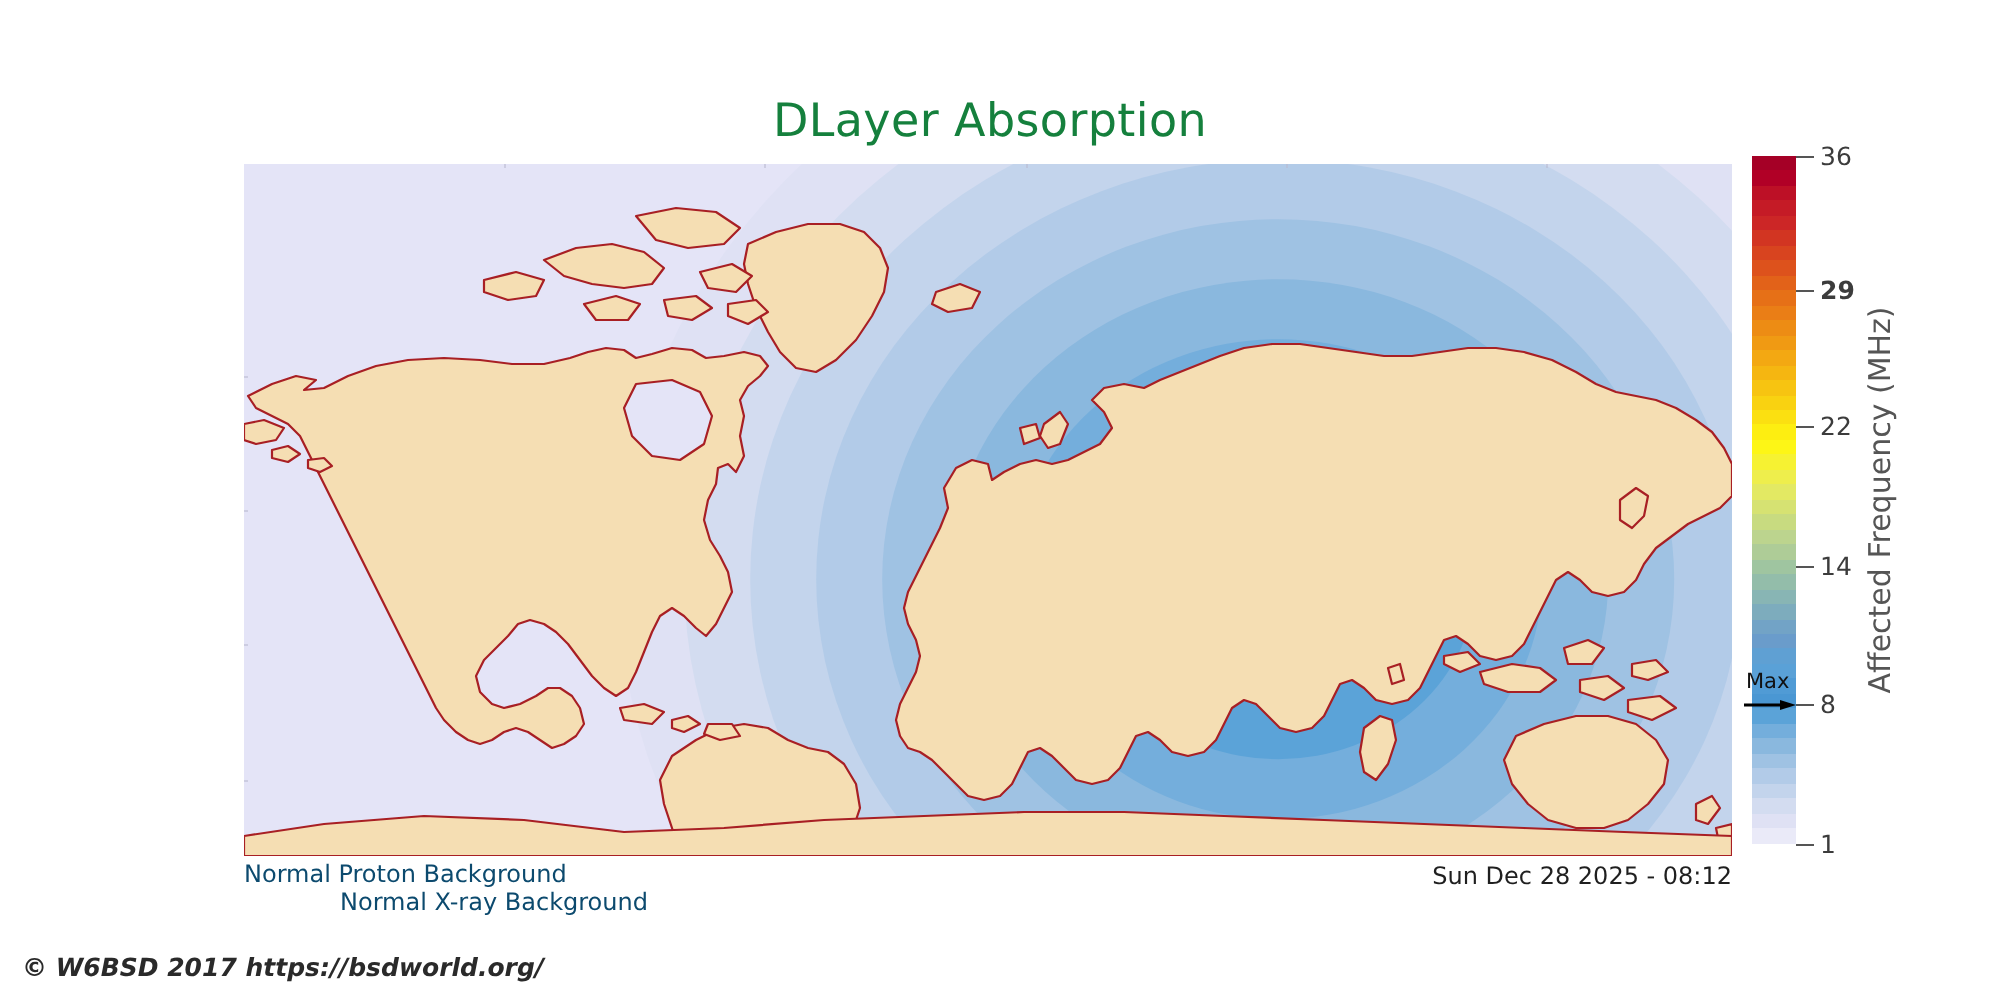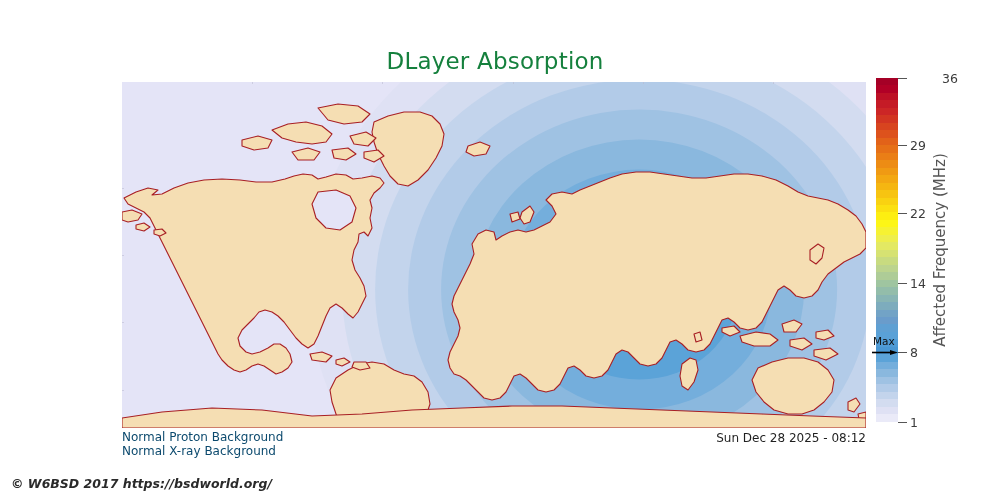--- a/index.html
+++ b/index.html
@@ -132,21 +132,21 @@
   }
 
   
   .anno-left {
     position: absolute;
     left: 122px;
     font-size: 12px;
     color: #0c4a6e;
   }
   #anno-proton { top: 430px; }
-  #anno-xray   { top: 444px; }
+  #anno-xray   { top: 444px; margin-left: 48px; }
 
   #anno-date {
     position: absolute;
     right: 134px;
     top: 431px;
     font-size: 12px;
     color: #1f1f1f;
     white-space: nowrap;
   }
 
@@ -354,23 +354,23 @@
       <div class="cb-band" style="height: 7.47826px; background: rgb(138, 184, 222);"></div>
       <div class="cb-band" style="height: 7.47826px; background: rgb(159, 194, 227);"></div>
       <div class="cb-band" style="height: 7.47826px; background: rgb(178, 203, 232);"></div>
       <div class="cb-band" style="height: 7.47826px; background: rgb(195, 212, 236);"></div>
       <div class="cb-band" style="height: 7.47826px; background: rgb(211, 220, 240);"></div>
       <div class="cb-band" style="height: 7.47826px; background: rgb(223, 225, 244);"></div>
       <div class="cb-band" style="height: 7.47826px; background: rgb(234, 234, 248);"></div>
     </div>
   <div id="colorbar-ticks">
       <div class="cb-tick" style="top: 0px;"></div>
-      <div class="cb-ticklabel" style="top: 0px; margin-left: 32px;">36</div>
+      <div class="cb-ticklabel" style="top: 0px;">36</div>
       <div class="cb-tick" style="top: 66.9768px;"></div>
-      <div class="cb-ticklabel" style="top: 66.9768px;">29</div>
+      <div class="cb-ticklabel" style="top: 66.9768px; font-weight: bold;">29</div>
       <div class="cb-tick" style="top: 134.986px;"></div>
       <div class="cb-ticklabel" style="top: 134.986px;">22</div>
       <div class="cb-tick" style="top: 204.99px;"></div>
       <div class="cb-ticklabel" style="top: 204.99px;">14</div>
       <div class="cb-tick" style="top: 273.996px;"></div>
       <div class="cb-ticklabel" style="top: 273.996px;">8</div>
       <div class="cb-tick" style="top: 344px;"></div>
       <div class="cb-ticklabel" style="top: 344px;">1</div>
     </div>
 </div>

